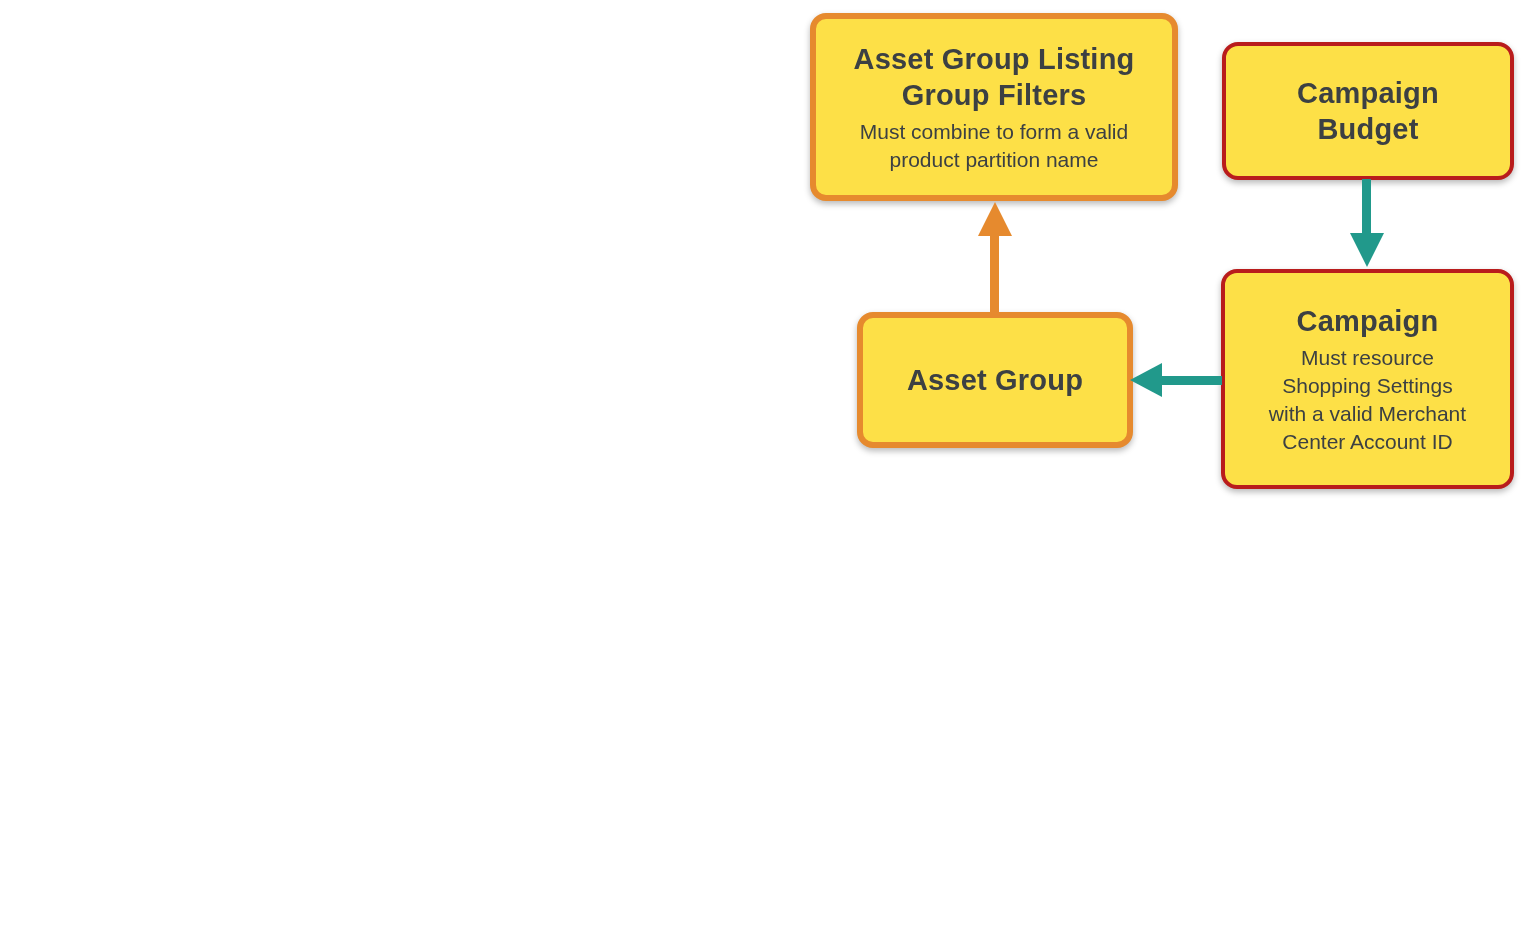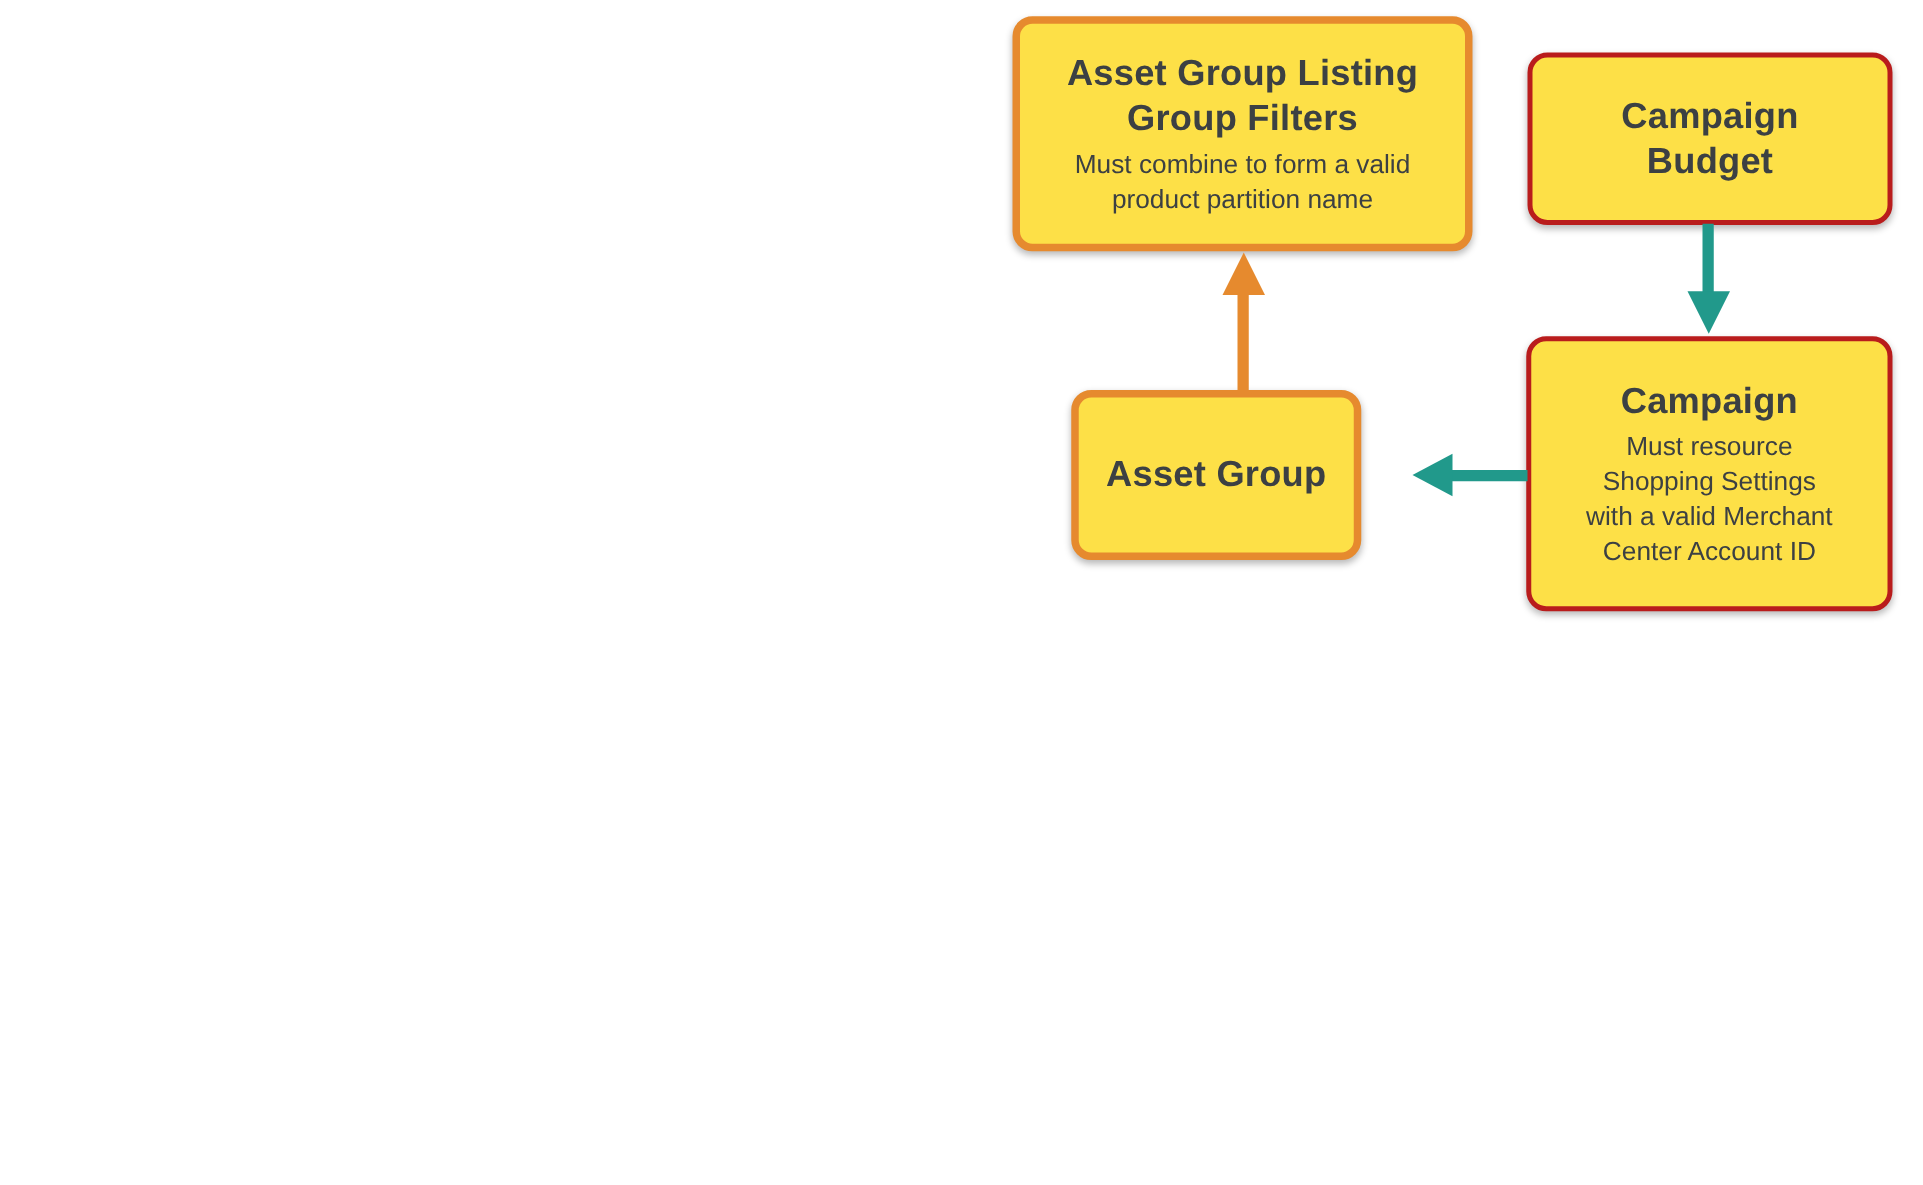--- a/index.html
+++ b/index.html
@@ -42,21 +42,21 @@
     font-size: 21px;
     line-height: 28px;
     color: #3C4043;
     white-space: pre-line;
     margin-top: 5px;
   }
   
   #node-listing-filters { left: 810px; top: 13px;  width: 368px; height: 188px; }
   #node-campaign-budget { left: 1222px; top: 42px; width: 292px; height: 138px; }
   #node-campaign        { left: 1221px; top: 269px; width: 293px; height: 220px; }
-  #node-asset-group     { left: 857px; top: 312px; width: 232px; height: 136px; }
+  #node-asset-group     { left: 857px; top: 312px; width: 276px; height: 136px; }
 
   
   .shaft { position: absolute; }
   .shaft.orange { background: #E68A2E; }
   .shaft.teal   { background: #21998B; }
   .head { position: absolute; width: 0; height: 0; }
 
   
   #arrow-up-shaft { left: 990px; top: 232px; width: 9px; height: 80px; }
   #arrow-up-head  {

